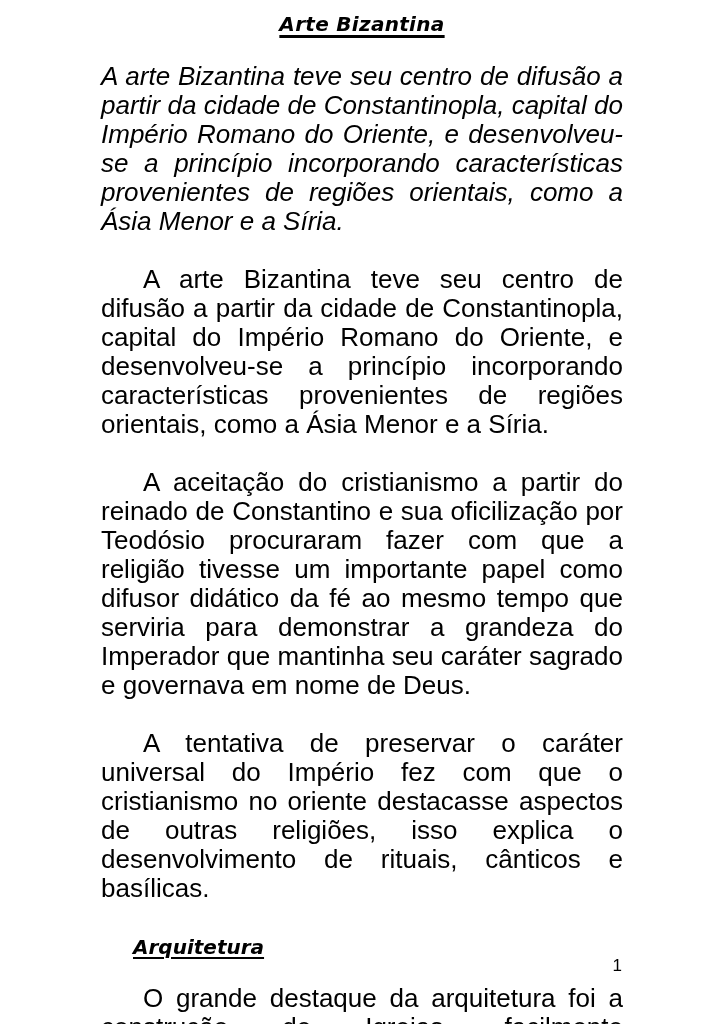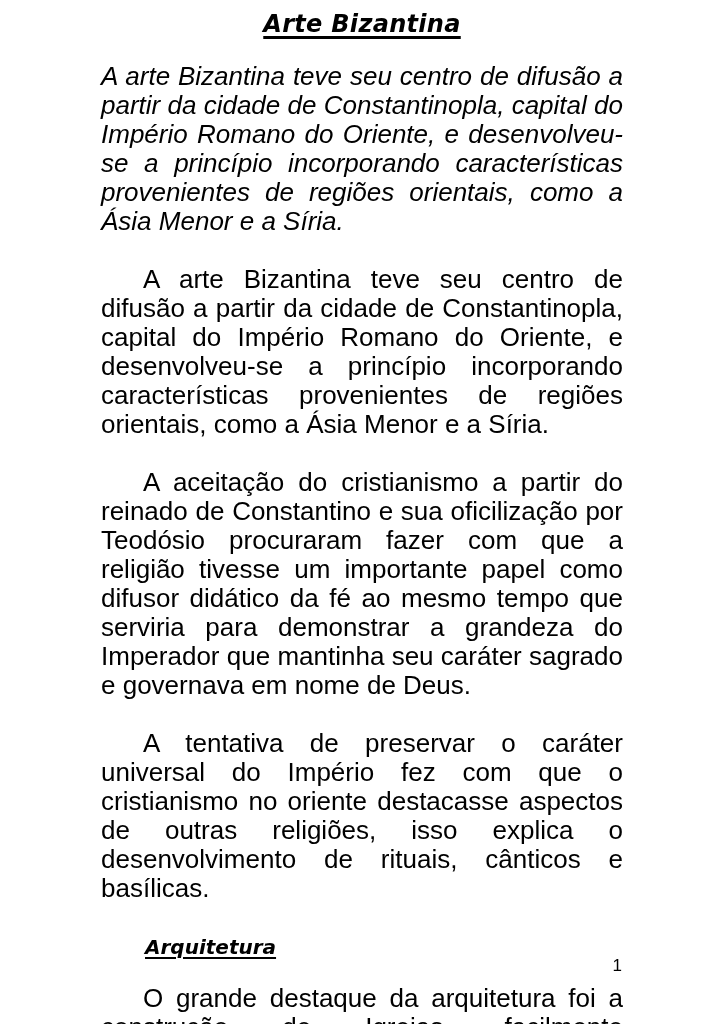--- a/index.html
+++ b/index.html
@@ -15,21 +15,21 @@
     color: #000000;
     font-family: "Liberation Sans", sans-serif;
     box-sizing: border-box;
     padding: 6px 101px 0 101px;
     overflow: hidden;
   }
   .doc-title {
     font-family: "DejaVu Sans", sans-serif;
     font-weight: bold;
     font-style: italic;
-    font-size: 24px;
+    font-size: 20px;
     line-height: 36px;
     text-align: center;
     margin: 0 0 20px 0;
     text-decoration: underline;
     text-decoration-thickness: 2.5px;
     text-underline-offset: 4px;
     letter-spacing: 0.3px;
   }
   .para {
     font-size: 26px;
@@ -48,21 +48,21 @@
   .mt10 { margin-top: 10px; }
   .justify-last {
     text-align-last: justify;
   }
   .section-heading {
     font-family: "DejaVu Sans", sans-serif;
     font-weight: bold;
     font-style: italic;
     font-size: 20px;
     line-height: 30px;
-    margin: 14px 0 22px 44px;
+    margin: 14px 0 22px 32px;
     text-decoration: underline;
     text-decoration-thickness: 2px;
     text-underline-offset: 3px;
   }
   .page-number {
     position: absolute;
     top: 956px;
     right: 102px;
     font-size: 17px;
     line-height: 20px;

